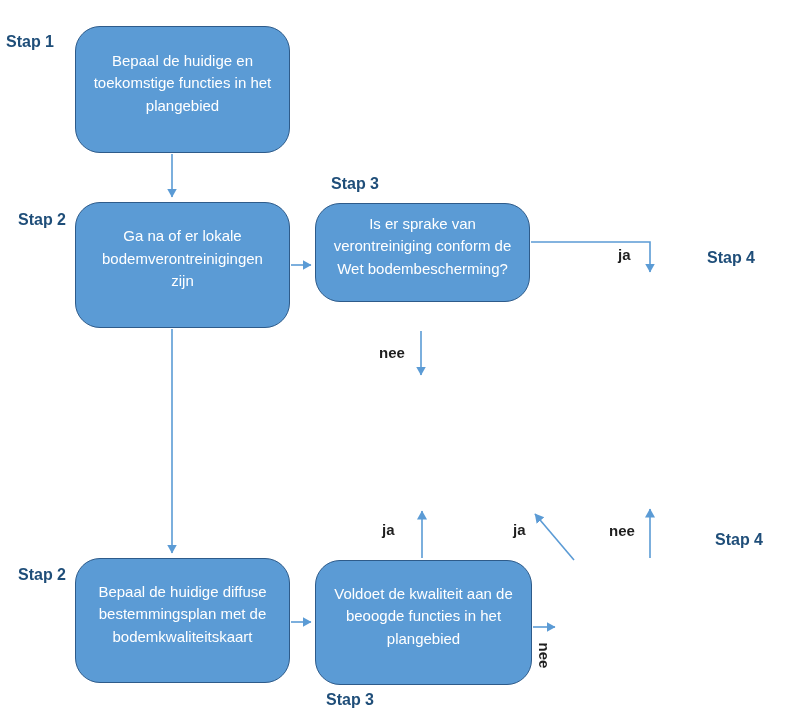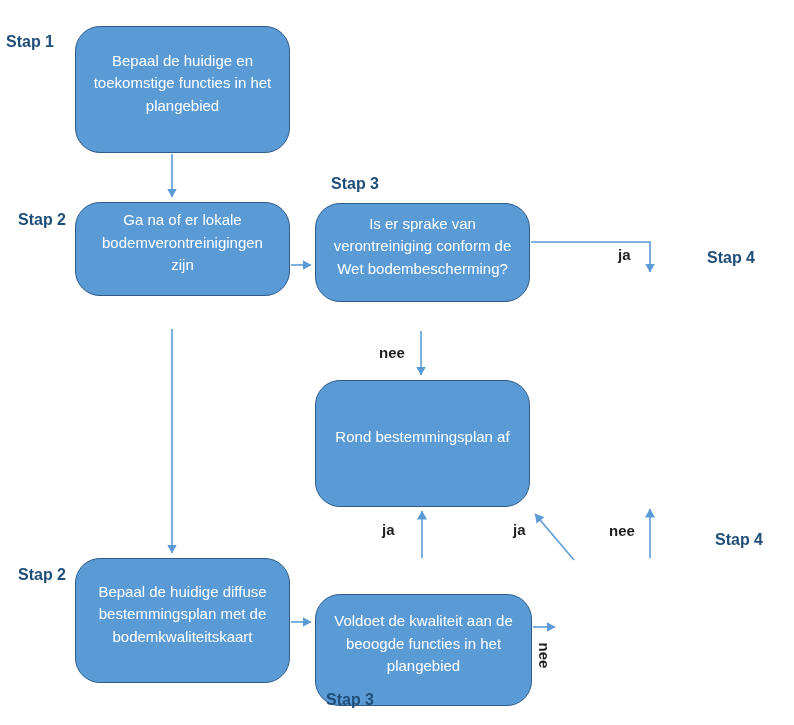--- a/index.html
+++ b/index.html
@@ -26,26 +26,26 @@
     color: #ffffff;
     font-size: 15px;
     line-height: 1.5;
     text-align: center;
     display: flex;
     align-items: center;
     justify-content: center;
     padding: 10px 13px 22px 13px;
   }
   .b1 { left: 75px;  top: 26px;  width: 215px; height: 127px; text-align: center; }
-  .b2 { left: 75px;  top: 202px; width: 215px; height: 94px; justify-content: flex-end; }
+  .b2 { left: 75px;  top: 202px; width: 215px; height: 126px; justify-content: flex-end; }
   .b3 { left: 315px; top: 203px; width: 215px; height: 99px; }
   .b4 { left: 562px; top: 277px; width: 211px; height: 228px; padding-bottom: 14px; }
   .b5 { left: 315px; top: 380px; width: 215px; height: 127px; }
   .b6 { left: 75px;  top: 558px; width: 215px; height: 125px; }
-  .b7 { left: 315px; top: 560px; width: 217px; height: 112px; margin-top: 34px; }
+  .b7 { left: 315px; top: 560px; width: 217px; height: 125px; }
   .b8 { left: 560px; top: 560px; width: 217px; height: 125px; padding-bottom: 12px; }
   .step-label {
     position: absolute;
     color: #1f4e79;
     font-weight: bold;
     font-size: 16px;
     white-space: nowrap;
   }
   .sl1 { left: 6px;  top: 33px; }
   .sl2 { left: 18px;  top: 211px; }
@@ -97,23 +97,20 @@
 
   <div class="box b1">
     <span>Bepaal de huidige en toekomstige functies in het plangebied</span>
   </div>
   <div class="box b2">
     <span>Ga na of er lokale bodemverontreinigingen zijn</span>
   </div>
   <div class="box b3">
     <span>Is er sprake van verontreiniging conform de Wet bodembescherming?</span>
   </div>
-  <div class="box b5">
-    <span>Rond bestemmingsplan af</span>
-  </div>
   <div class="box b6">
     <span>Bepaal de huidige diffuse bestemmingsplan met de bodemkwaliteitskaart</span>
   </div>
   <div class="box b7">
     <span>Voldoet de kwaliteit aan de beoogde functies in het plangebied</span>
   </div>
 
   <div class="step-label sl1">Stap 1</div>
   <div class="step-label sl2">Stap 2</div>
   <div class="step-label sl3">Stap 3</div>

